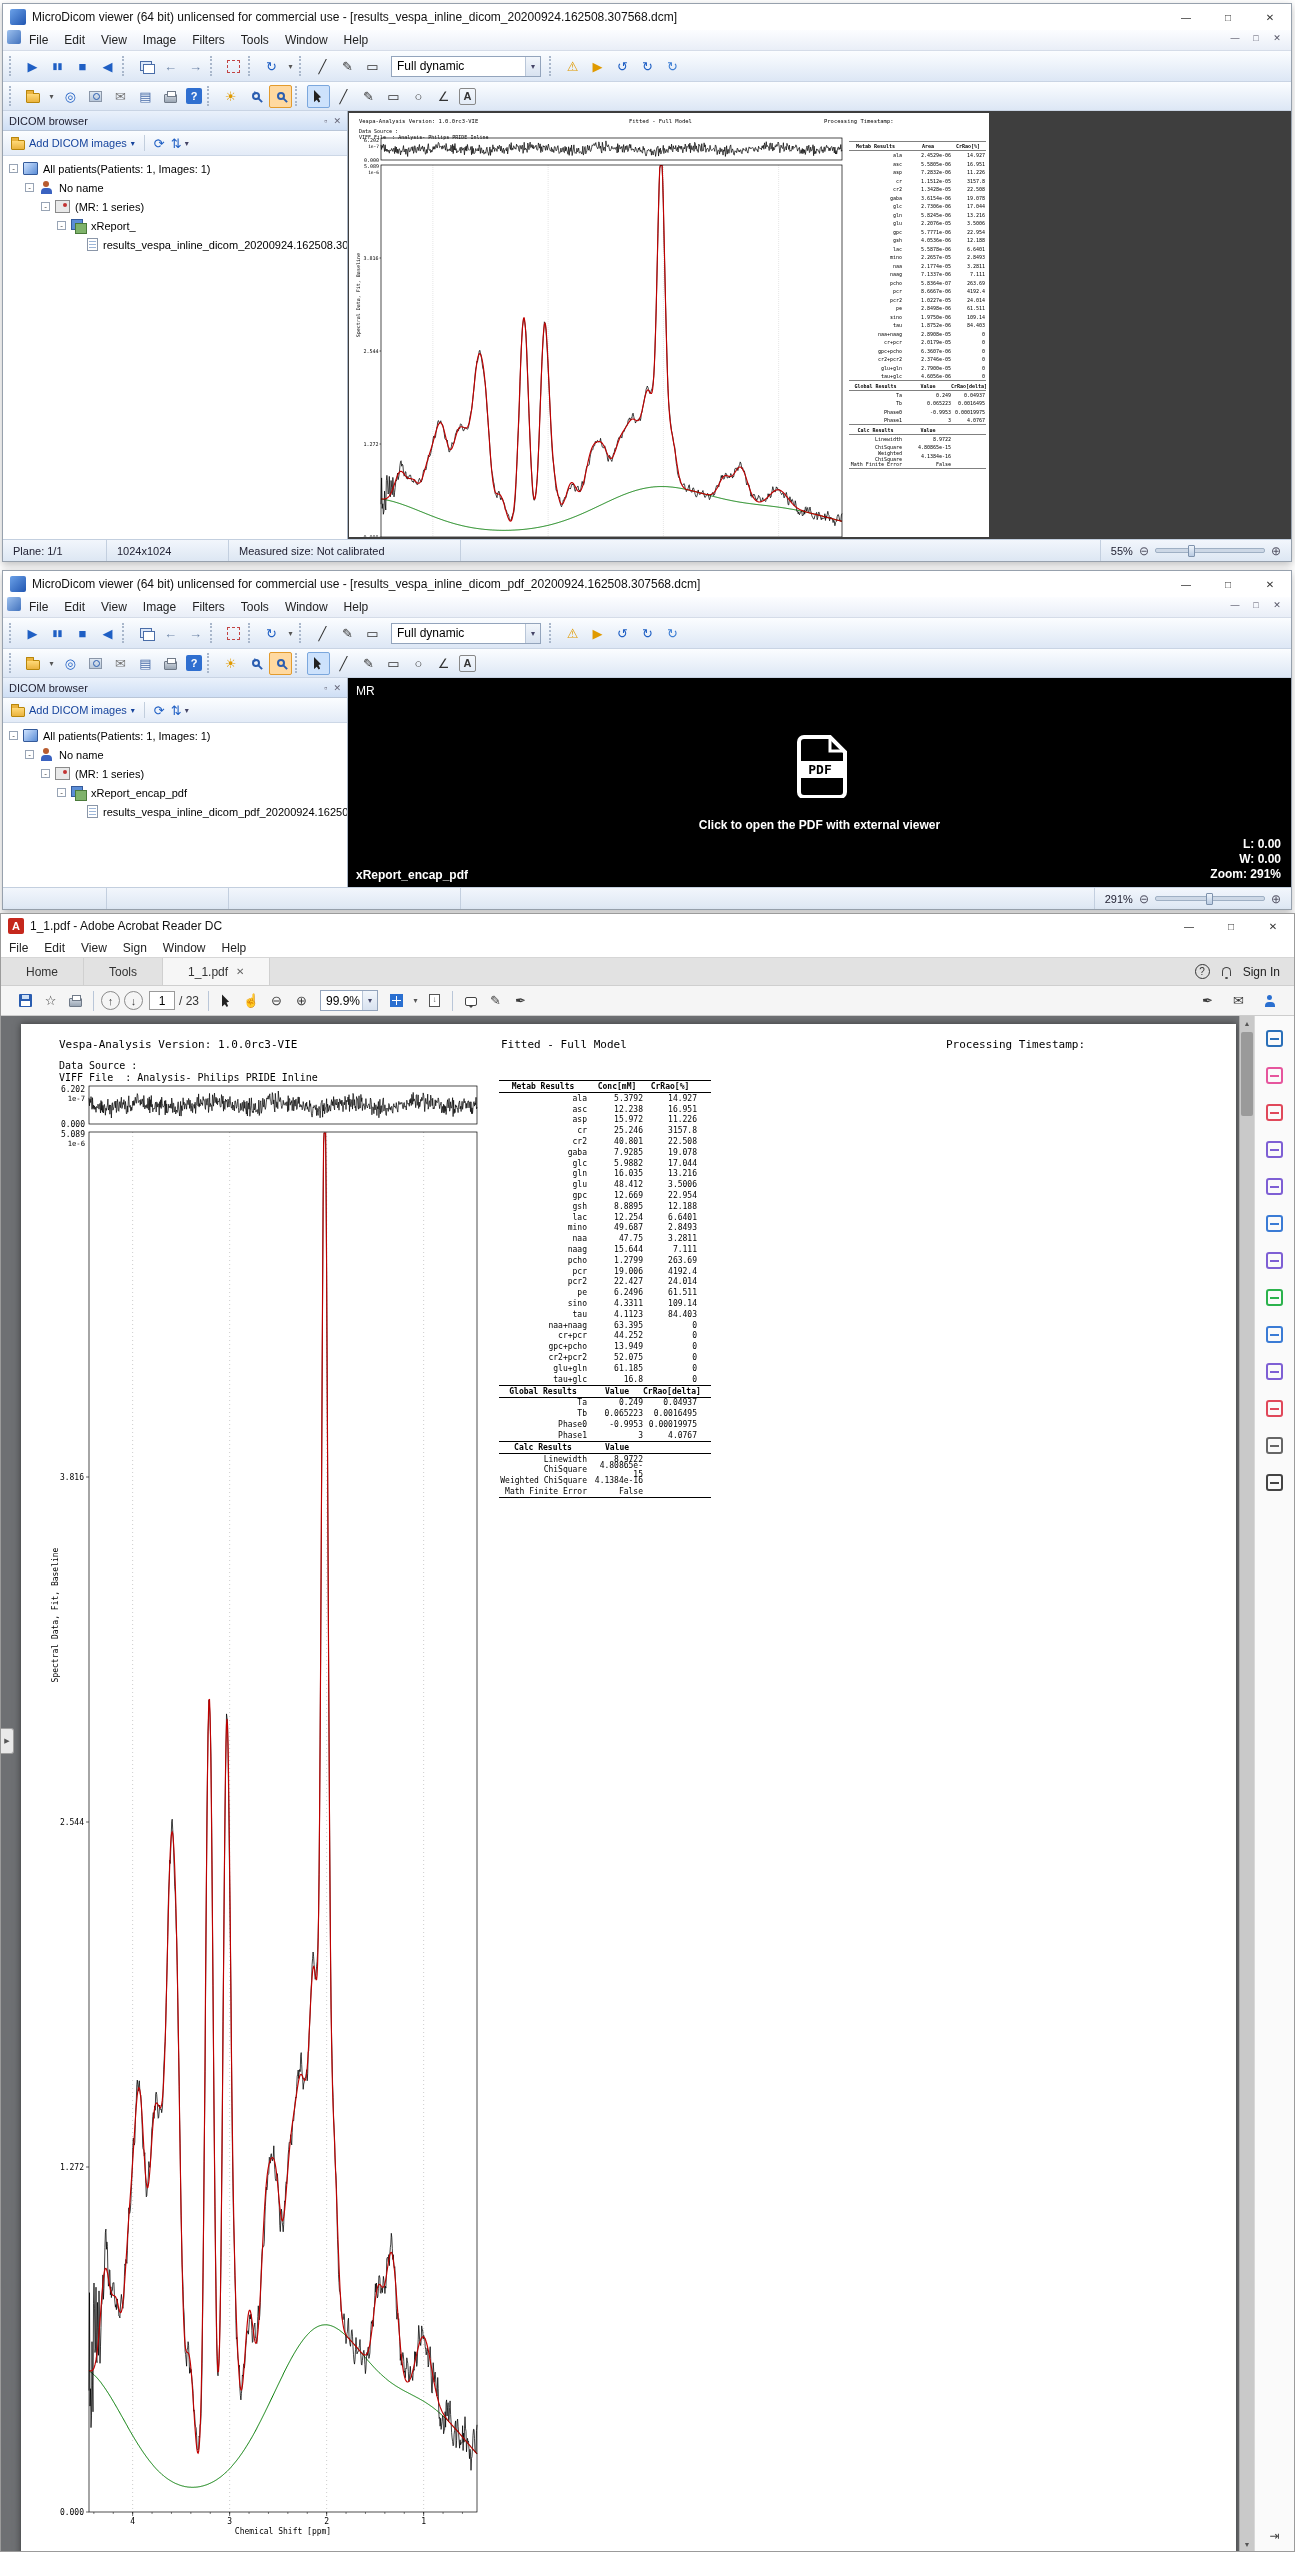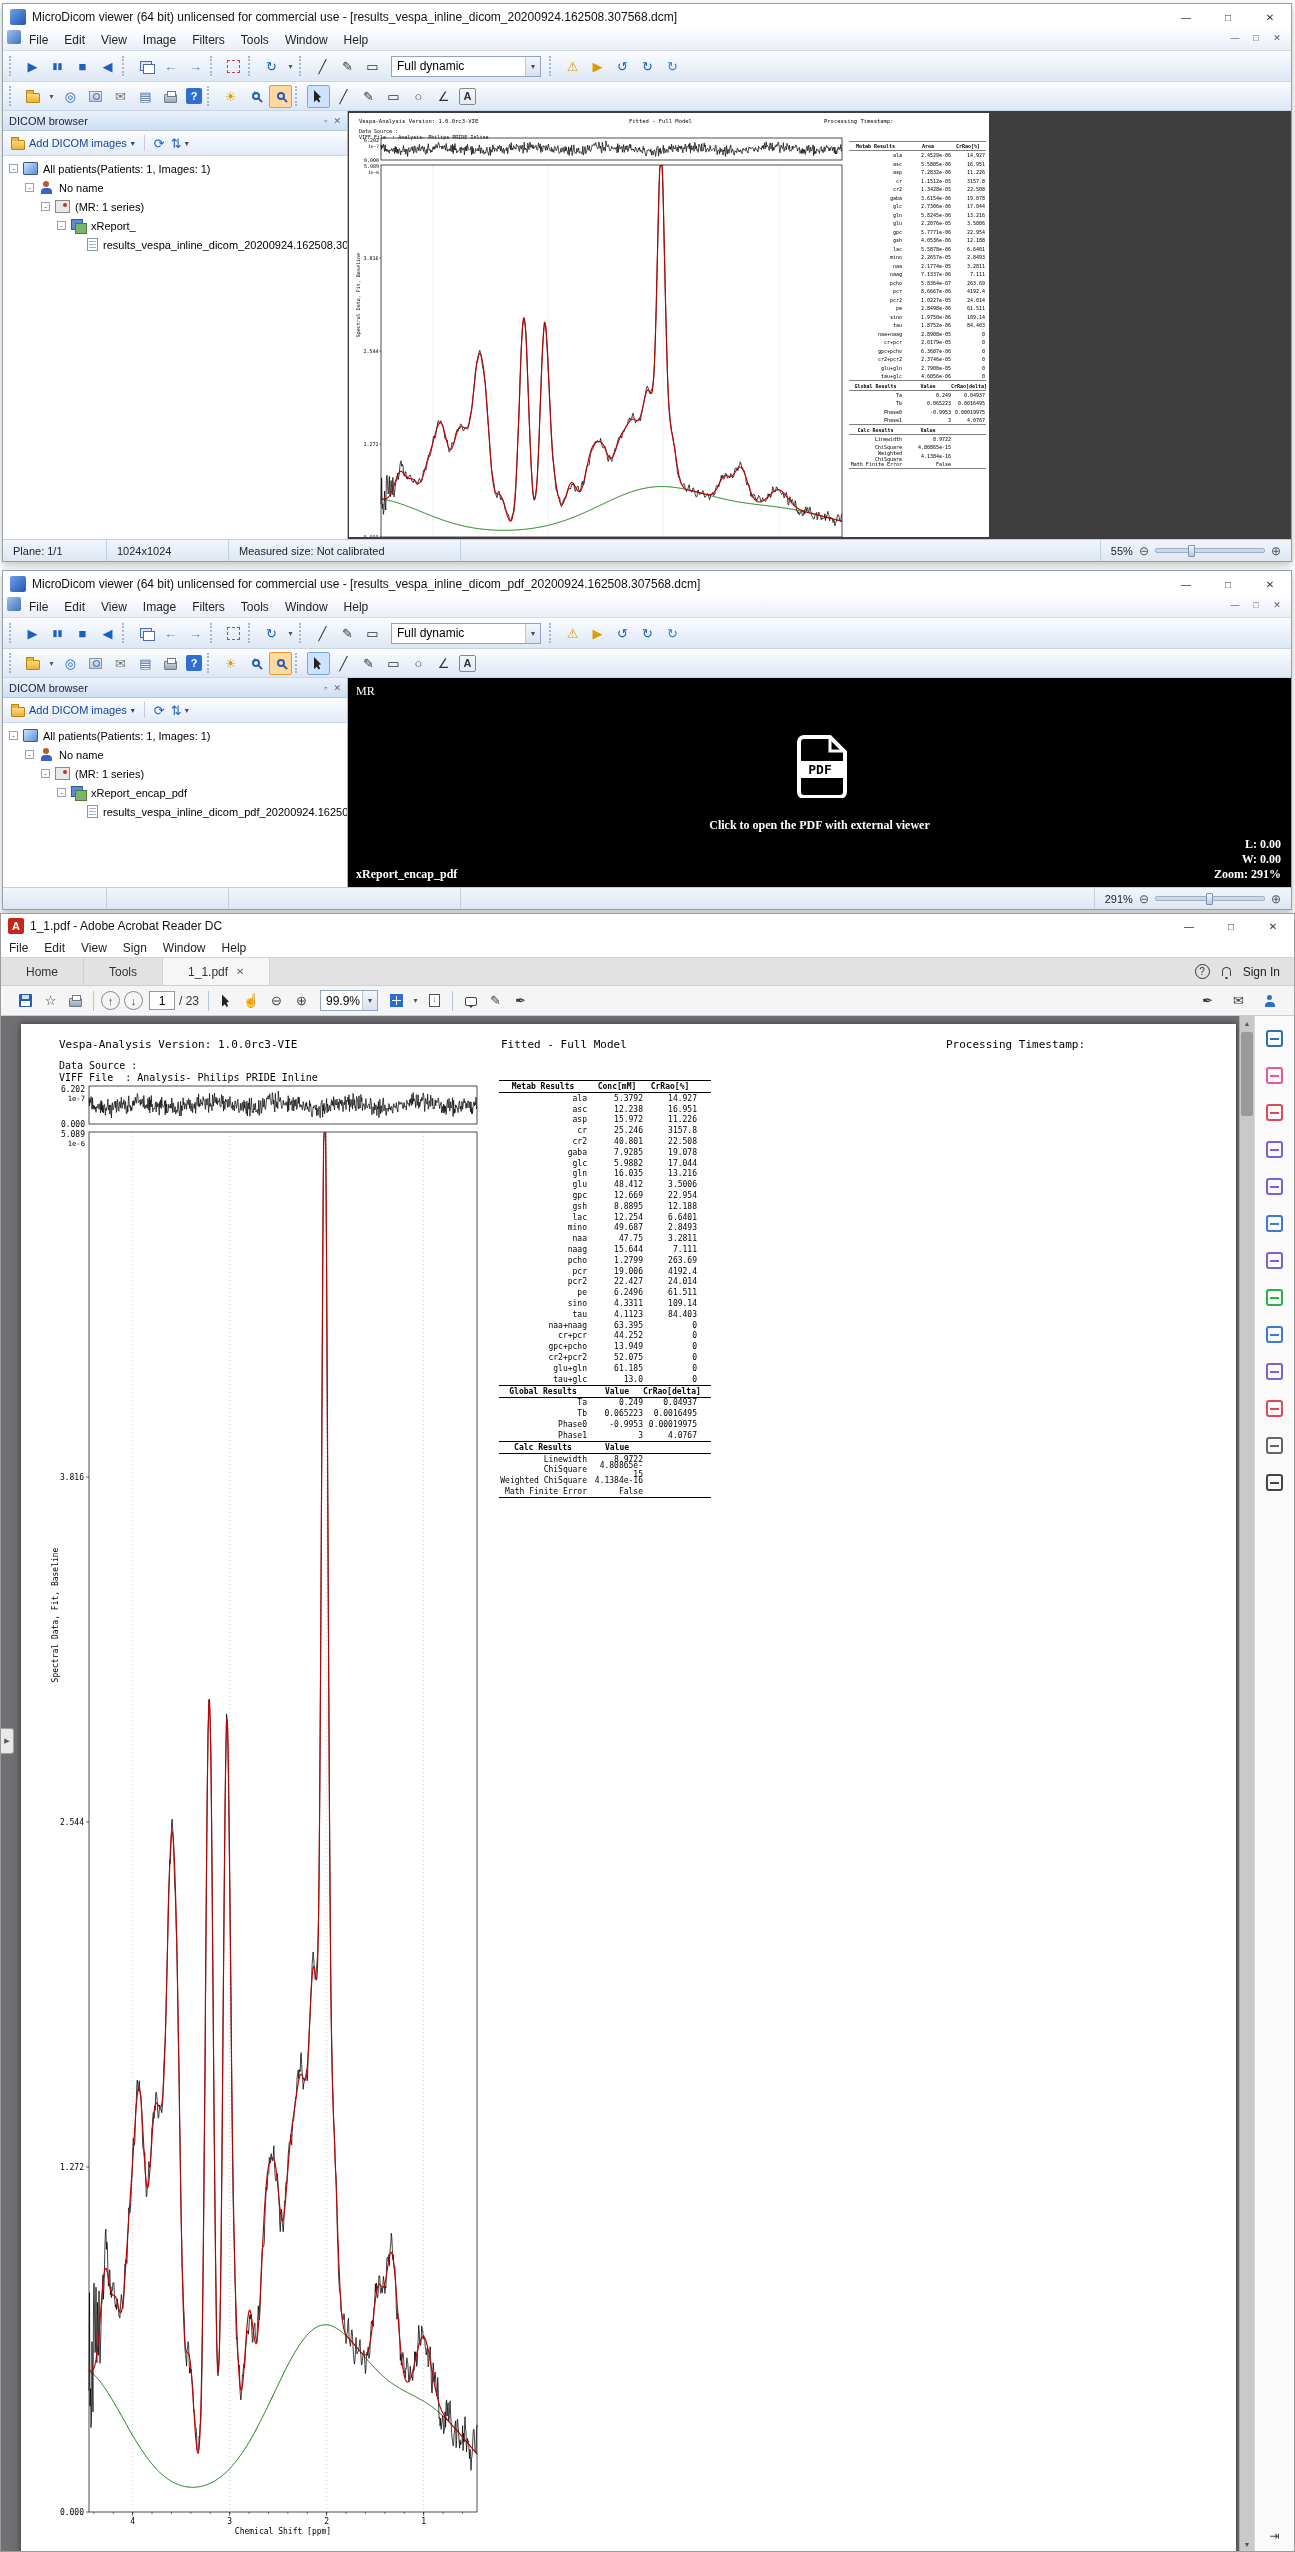--- a/index.html
+++ b/index.html
@@ -94,21 +94,21 @@
 .rpt.large .c2{width:92px;text-align:right}
 .rpt.large .c3{width:68px;text-align:right}
 .rpt.small{font-size:8px}
 .rpt.small .trow{height:10.8px}
 .rpt.small .trow.hdr{height:13px}
 .rpt.small .c1{width:92px;text-align:right;padding-right:4px}
 .rpt.small .c2{width:52px;text-align:right}
 .rpt.small .c3{width:54px;text-align:right}
 
 
-.ovl{position:absolute;color:#fff;font-family:Liberation Serif, serif;font-size:12px}
+.ovl{position:absolute;color:#fff;font-family:Liberation Sans, sans-serif;font-size:12px}
 .ovl.b{font-weight:bold}
 .lwz{right:10px;bottom:5px;text-align:right;line-height:15px;font-weight:bold}
 .clicktxt{left:0;width:100%;text-align:center;top:140px;font-weight:bold}
 .pdficon{position:absolute;left:50%;top:56px;transform:translateX(-50%)}
 
 
 .ac-tabbar{height:28px;background:#e2e2e2;display:flex;align-items:stretch;font-size:12px;color:#333;border-bottom:1px solid #cfcfcf;flex:0 0 auto}
 .ac-tab{padding:0 25px;display:flex;align-items:center;gap:8px;border-right:1px solid #d0d0d0}
 .ac-tab.doc{background:#f6f6f6}
 .tabx{font-size:10px;color:#666}
@@ -1043,21 +1043,21 @@
                 <span class="c2">52.075</span>
                 <span class="c3">0</span>
               </div>
               <div class="trow">
                 <span class="c1">glu+gln</span>
                 <span class="c2">61.185</span>
                 <span class="c3">0</span>
               </div>
               <div class="trow">
                 <span class="c1">tau+glc</span>
-                <span class="c2">13.0</span>
+                <span class="c2">16.8</span>
                 <span class="c3">0</span>
               </div>
               <div class="trow hdr">
                 <span class="c1">Global Results</span>
                 <span class="c2">Value</span>
                 <span class="c3">CrRao[delta]</span>
               </div>
               <div class="trow">
                 <span class="c1">Ta</span>
                 <span class="c2">0.249</span>

